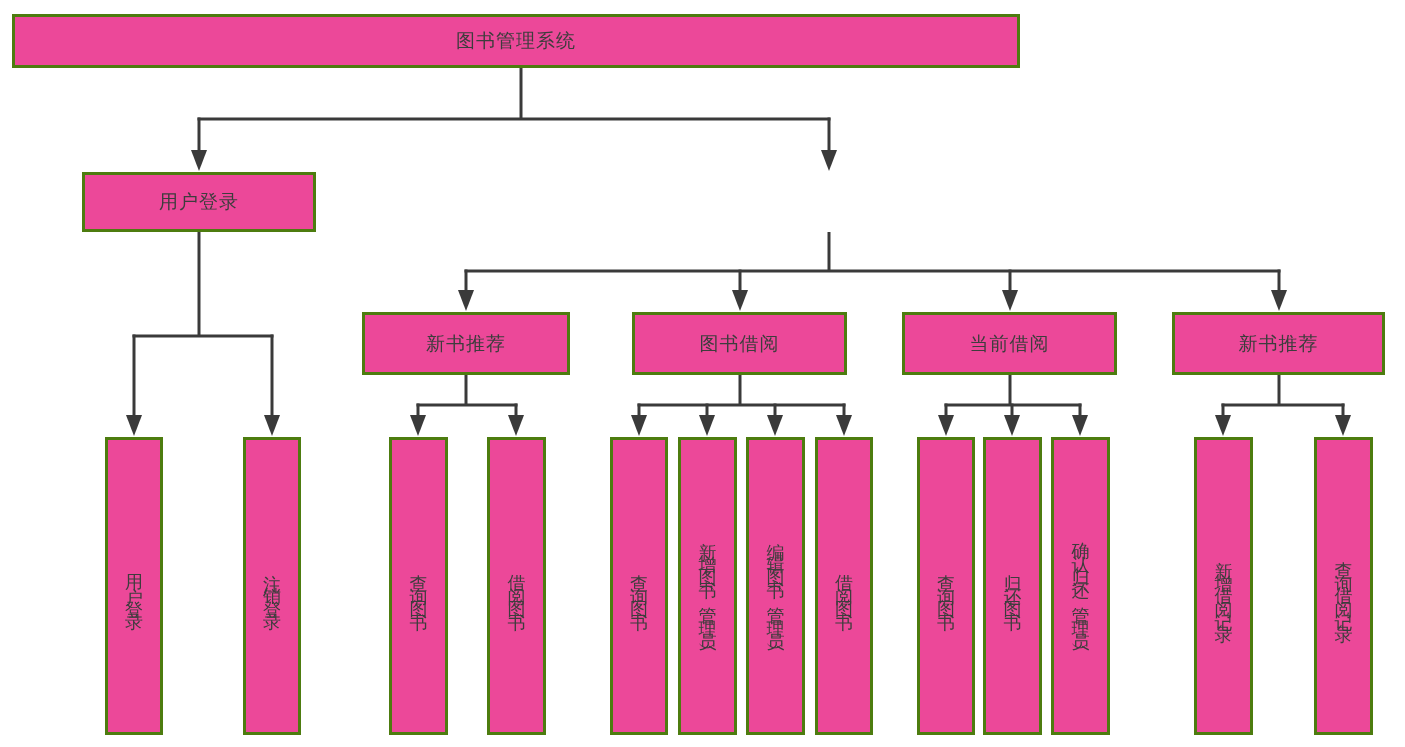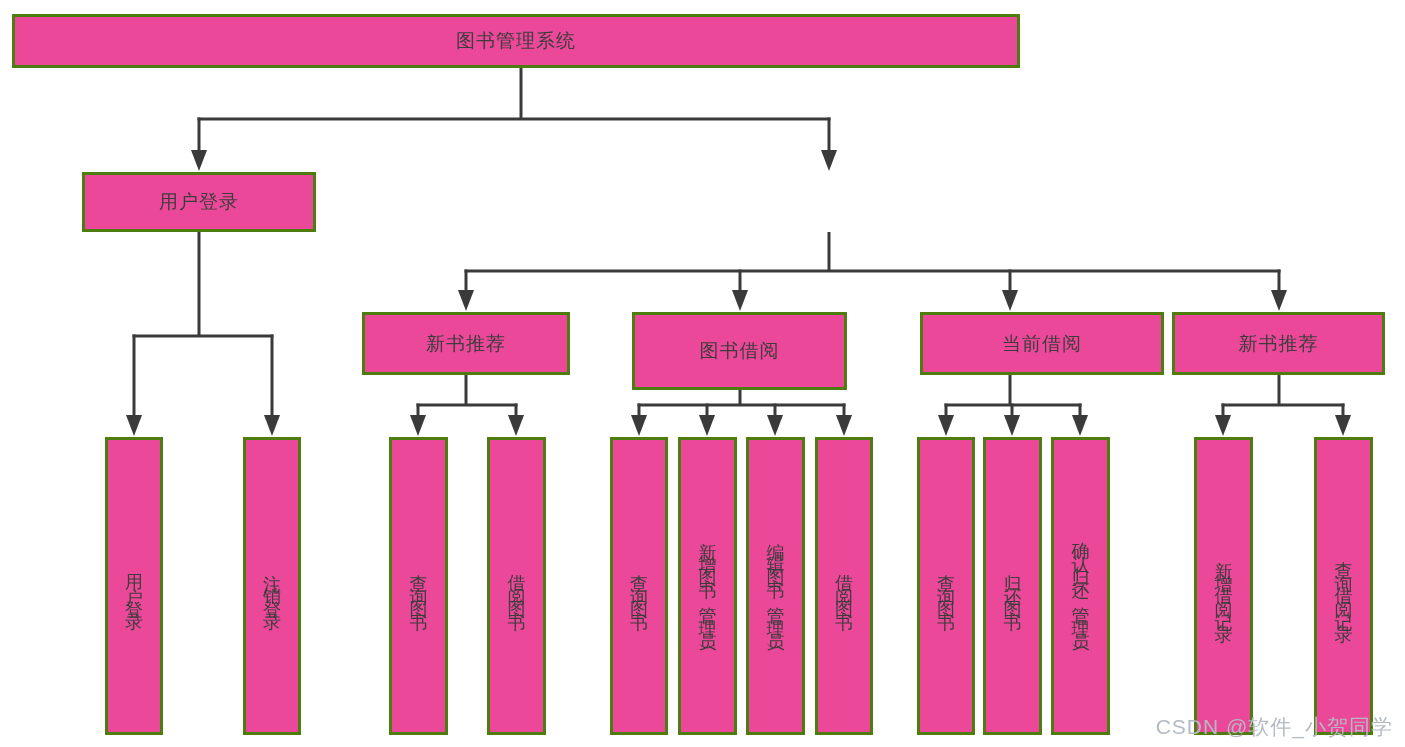--- a/index.html
+++ b/index.html
@@ -98,24 +98,24 @@
     <span>图书管理系统</span>
   </div>
 
   <div class="node" style="left:82px; top:172px; width:234px; height:60px;">
     <span>用户登录</span>
   </div>
 
   <div class="node" style="left:362px; top:312px; width:208px; height:63px;">
     <span>新书推荐</span>
   </div>
-  <div class="node" style="left:632px; top:312px; width:215px; height:78px;">
+  <div class="node" style="left:632px; top:312px; width:215px; height:63px;">
     <span>图书借阅</span>
   </div>
-  <div class="node" style="left:902px; top:312px; width:244px; height:63px;margin-left:18px;">
+  <div class="node" style="left:902px; top:312px; width:215px; height:63px;">
     <span>当前借阅</span>
   </div>
   <div class="node" style="left:1172px; top:312px; width:213px; height:63px;">
     <span>新书推荐</span>
   </div>
 
   <div class="node leaf" style="left:105px; top:437px; width:58px; height:298px;">
     <span>用户登录</span>
   </div>
   <div class="node leaf" style="left:243px; top:437px; width:58px; height:298px;">
@@ -152,15 +152,14 @@
     <span>确认归还（管理员）</span>
   </div>
 
   <div class="node leaf" style="left:1194px; top:437px; width:59px; height:298px;">
     <span>新增借阅记录</span>
   </div>
   <div class="node leaf" style="left:1314px; top:437px; width:59px; height:298px;">
     <span>查询借阅记录</span>
   </div>
 
-  <div class="watermark">CSDN @软件_小贺同学</div>
 
 </div>
 
 </body></html>

